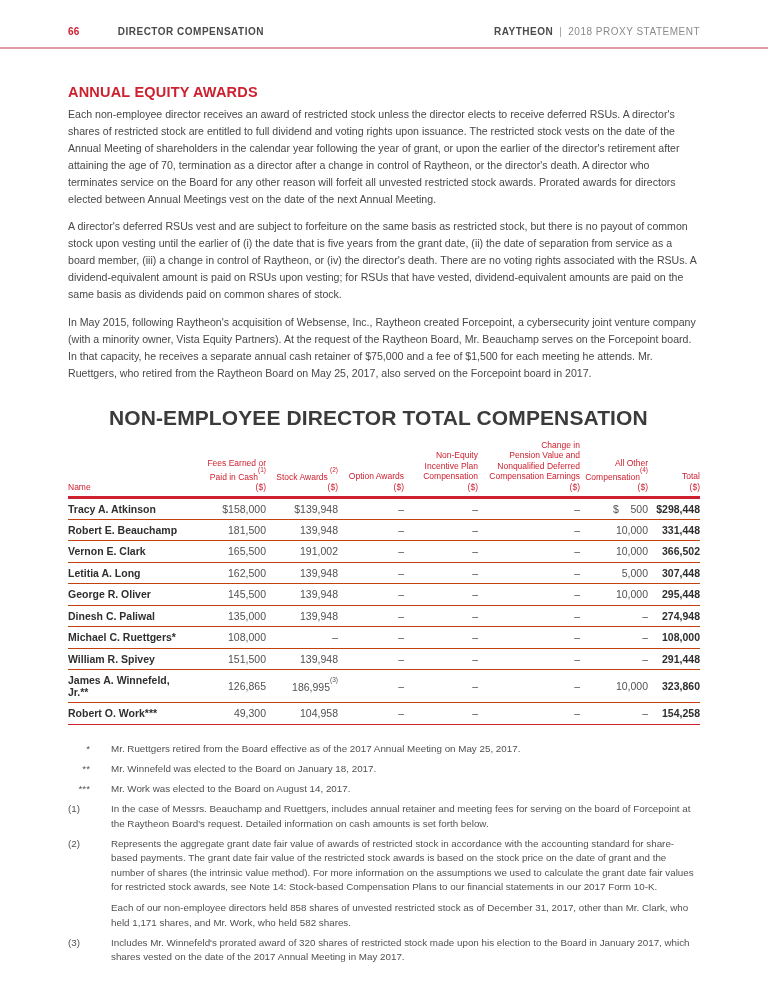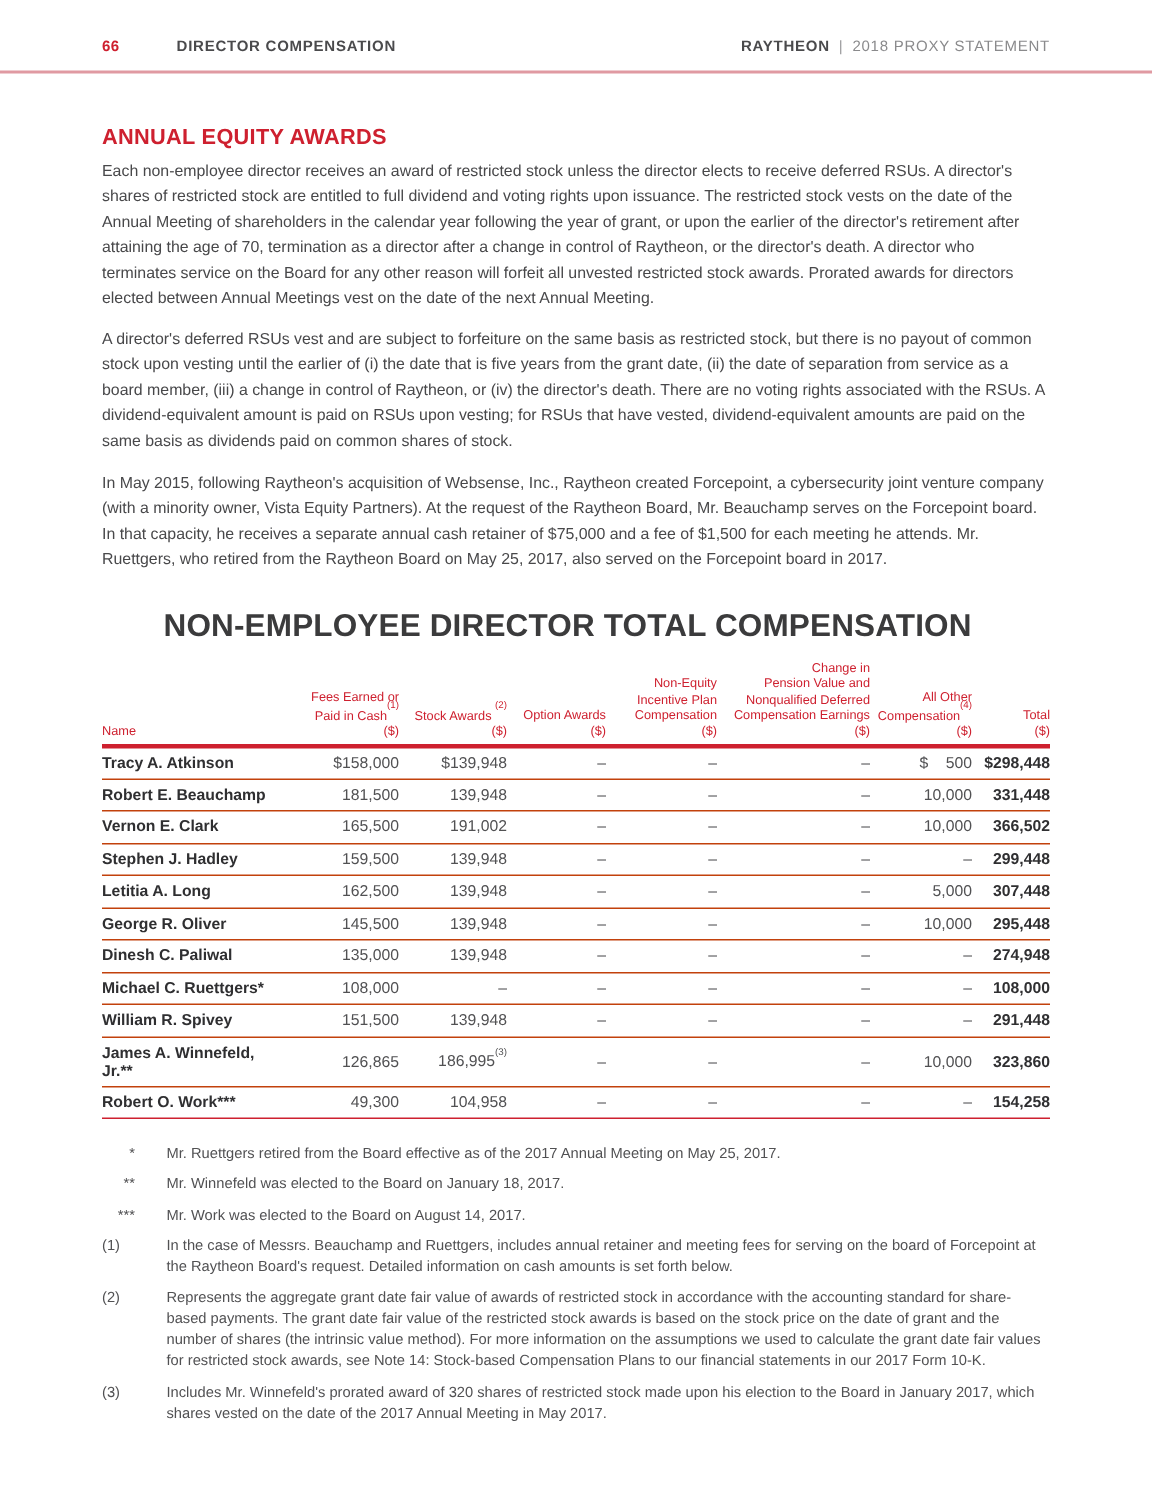--- a/index.html
+++ b/index.html
@@ -119,30 +119,20 @@
           <td class="c-name">Vernon E. Clark</td>
           <td class="">165,500</td>
           <td class="">191,002</td>
           <td class="">–</td>
           <td class="">–</td>
           <td class="">–</td>
           <td class="">10,000</td>
           <td class="c-total">366,502</td>
         </tr>
         <tr>
-          <td class="c-name">Stephen J. Hadley</td>
-          <td class="">159,500</td>
-          <td class="">139,948</td>
-          <td class="">–</td>
-          <td class="">–</td>
-          <td class="">–</td>
-          <td class="">–</td>
-          <td class="c-total">299,448</td>
-        </tr>
-        <tr>
           <td class="c-name">Letitia A. Long</td>
           <td class="">162,500</td>
           <td class="">139,948</td>
           <td class="">–</td>
           <td class="">–</td>
           <td class="">–</td>
           <td class="">5,000</td>
           <td class="c-total">307,448</td>
         </tr>
         <tr>
@@ -230,20 +220,21 @@
       <div class="fn">
         <div class="fn-marker">(1)</div>
         <div class="fn-text">
           <p>In the case of Messrs. Beauchamp and Ruettgers, includes annual retainer and meeting fees for serving on the board of Forcepoint at the Raytheon Board's request. Detailed information on cash amounts is set forth below.</p>
         </div>
       </div>
       <div class="fn">
         <div class="fn-marker">(2)</div>
         <div class="fn-text">
           <p>Represents the aggregate grant date fair value of awards of restricted stock in accordance with the accounting standard for share-based payments. The grant date fair value of the restricted stock awards is based on the stock price on the date of grant and the number of shares (the intrinsic value method). For more information on the assumptions we used to calculate the grant date fair values for restricted stock awards, see Note 14: Stock-based Compensation Plans to our financial statements in our 2017 Form 10-K.</p>
+          <p>Each of our non-employee directors held 858 shares of unvested restricted stock as of December 31, 2017, other than Mr. Clark, who held 1,171 shares, and Mr. Work, who held 582 shares.</p>
         </div>
       </div>
       <div class="fn">
         <div class="fn-marker">(3)</div>
         <div class="fn-text">
           <p>Includes Mr. Winnefeld's prorated award of 320 shares of restricted stock made upon his election to the Board in January 2017, which shares vested on the date of the 2017 Annual Meeting in May 2017.</p>
         </div>
       </div>
     </div>
 

